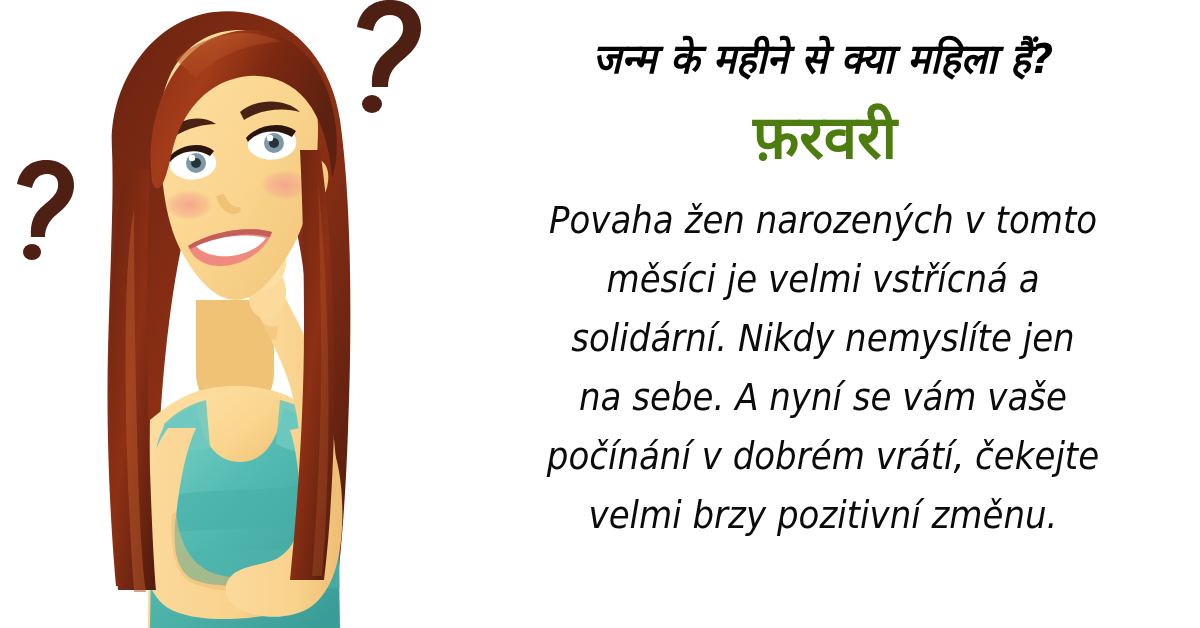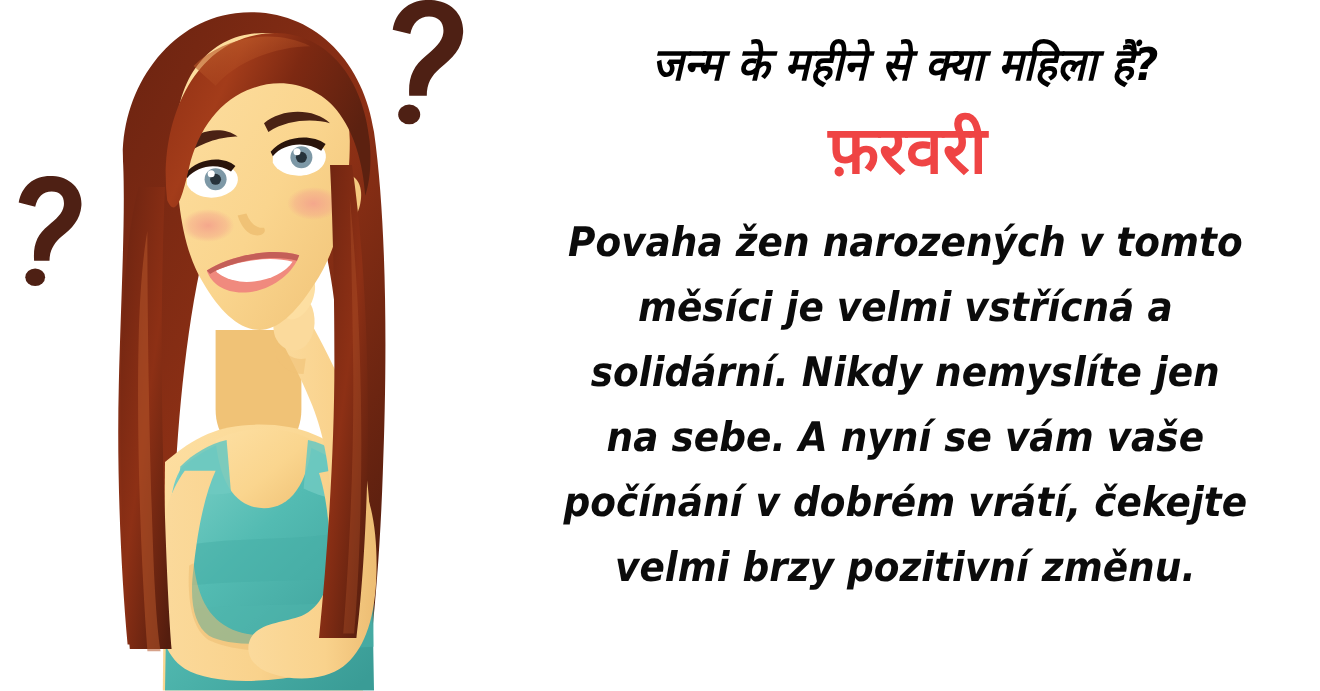--- a/index.html
+++ b/index.html
@@ -62,33 +62,33 @@
     margin: 0;
     transform: scaleX(0.94);
     transform-origin: center top;
   }
 
   #month-heading {
     font-family: "DejaVu Sans", sans-serif;
     font-weight: 700;
     font-size: 60px;
     line-height: 1.0;
-    color: #ef4444;
+    color: #4d7c0f;
     text-align: center;
     margin: 26px 0 0 4px;
     white-space: nowrap;
   }
 
   #body-text {
     margin: 24px 0 0 0;
     width: 730px;
     text-align: center;
     font-family: "DejaVu Sans", sans-serif;
     font-style: italic;
-    font-weight: 700;
+    font-weight: 400;
     color: #0b0b0b;
   }
   #body-text .line {
     display: block;
     font-size: 37px;
     line-height: 59px;
     white-space: nowrap;
     transform: scaleX(0.92);
   }
 </style>

